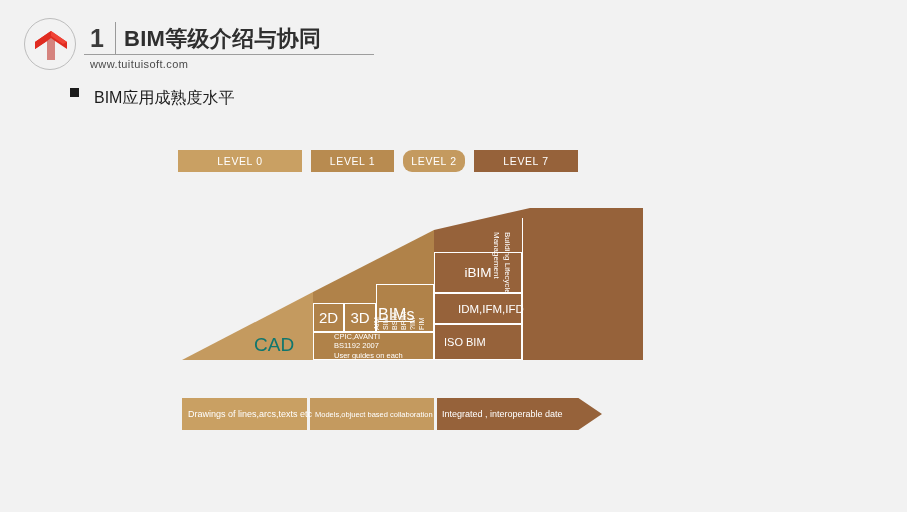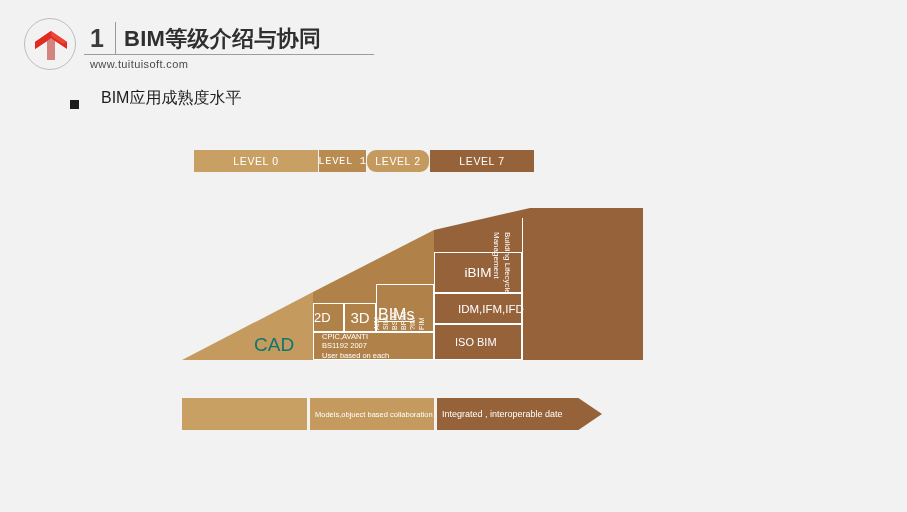--- a/index.html
+++ b/index.html
@@ -43,81 +43,81 @@
     width: 290px; height: 1px; background: #9e9e9e;
   }
   .header-url {
     position: absolute; left: 90px; top: 58px;
     font-size: 11px; color: #4a4a4a; letter-spacing: 0.4px;
   }
 
   
   .bullet-row {
     position: absolute; left: 70px; top: 88px;
-    display: flex; align-items: flex-end; gap: 22px;
+    display: flex; align-items: flex-start; gap: 15px;
   }
   .bullet-square {
     width: 9px; height: 9px; background: #1c1c1c; display: block;
   }
   .bullet-text {
     font-size: 16px; color: #1c1c1c; white-space: nowrap;
   }
 
   
-  .levels { position: absolute; left: 194px; top: 150px; height: 22px; display: flex; gap: 1px; }
+  .levels { position: absolute; left: 178px; top: 150px; height: 22px; display: flex; gap: 9px; }
   .level {
     height: 22px; display: flex; align-items: center; justify-content: center;
     color: #ffffff; font-size: 10.5px; letter-spacing: 0.6px;
     white-space: nowrap;
   }
   .level.l0 { width: 124px; background: #c9a063; }
-  .level.l1 { width: 47px;  background: #b88b50; font-family: Liberation Mono, monospace; }
+  .level.l1 { width: 83px;  background: #b88b50; }
   .level.l2 { width: 62px;  background: #c49a5f; border-radius: 9px; }
   .level.l3 { width: 104px; background: #96623a; }
 
   
   .ramp-wrap {
     position: absolute; left: 182px; top: 208px;
     width: 462px; height: 152px;
   }
   .ramp-svg { position: absolute; left: 0; top: 0; }
 
   .cell {
     position: absolute;
     border: 1.4px solid #ffffff;
     color: #ffffff;
     display: flex;
   }
   .cell-2d {
     left: 131px; top: 95px; width: 31px; height: 29px;
-    align-items: center; font-size: 13px;
+    align-items: center; justify-content: center; font-size: 15px;
   }
   .cell-3d {
     left: 162px; top: 95px; width: 32px; height: 29px;
     align-items: center; justify-content: center; font-size: 15px;
   }
   .cell-bims {
     left: 194px; top: 76px; width: 58px; height: 48px;
   }
   .cell-notes {
     left: 131px; top: 124px; width: 121px; height: 28px;
     flex-direction: column; justify-content: center;
-    padding-left: 8px; font-size: 7.5px; line-height: 1.24;
+    padding-left: 20px; font-size: 7.5px; line-height: 1.24;
   }
   .cell-ibim {
     left: 252px; top: 44px; width: 88px; height: 41px;
     align-items: center; justify-content: center; font-size: 13.5px;
   }
   .cell-idm {
     left: 252px; top: 85px; width: 88px; height: 31px;
     align-items: center; padding-left: 23px; font-size: 11.5px;
   }
   .cell-iso {
     left: 252px; top: 116px; width: 88px; height: 36px;
-    align-items: center; padding-left: 20px; font-size: 11px;
+    align-items: center; padding-left: 9px; font-size: 11px;
   }
   .blm-divider {
     position: absolute; left: 340px; top: 10px;
     width: 1.4px; height: 142px; background: #ffffff;
   }
   .blm-text {
     position: absolute; left: 330px; top: 24px;
     width: 110px; height: 22px;
     transform: rotate(90deg); transform-origin: left top;
     color: #ffffff; font-size: 8px; line-height: 1.35;
@@ -219,21 +219,21 @@
       <span class="vlabel" style="left:20px;">BSIM</span>
       <span class="vlabel" style="left:29px;">BRIM</span>
       <span class="vlabel" style="left:38px;">?IM</span>
       <span class="vlabel" style="left:47px;">FIM</span>
     </div>
     <div class="bims-word">BIMs</div>
 
     <div class="cell cell-notes">
       <span>CPIC,AVANTI</span>
       <span>BS1192 2007</span>
-      <span>User based on each</span>
+      <span>User guides on each</span>
     </div>
 
     <div class="cell cell-ibim">
         <span>iBIM</span>
       </div>
     <div class="cell cell-idm">
         <span>IDM,IFM,IFD</span>
       </div>
     <div class="cell cell-iso">
         <span>ISO BIM</span>
@@ -245,17 +245,18 @@
       <div>Management</div>
     </div>
   </div>
 
   <div class="arrowbar">
     <svg class="arrow-svg" width="420" height="32" viewBox="0 0 420 32">
       <rect x="0" y="0" width="125" height="32" fill="#c9a063"></rect>
       <rect x="128" y="0" width="124" height="32" fill="#c49a5f"></rect>
       <polygon points="255,0 392,0 392,-3 420,16 392,35 392,32 255,32" fill="#96623a"></polygon>
     </svg>
+    <span class="seg-label seg0">Drawings of lines,arcs,texts etc</span>
     <span class="seg-label seg1">Models,objuect based collaboration</span>
     <span class="seg-label seg2">Integrated , interoperable date</span>
   </div>
 
 </div>
 
 </body></html>

